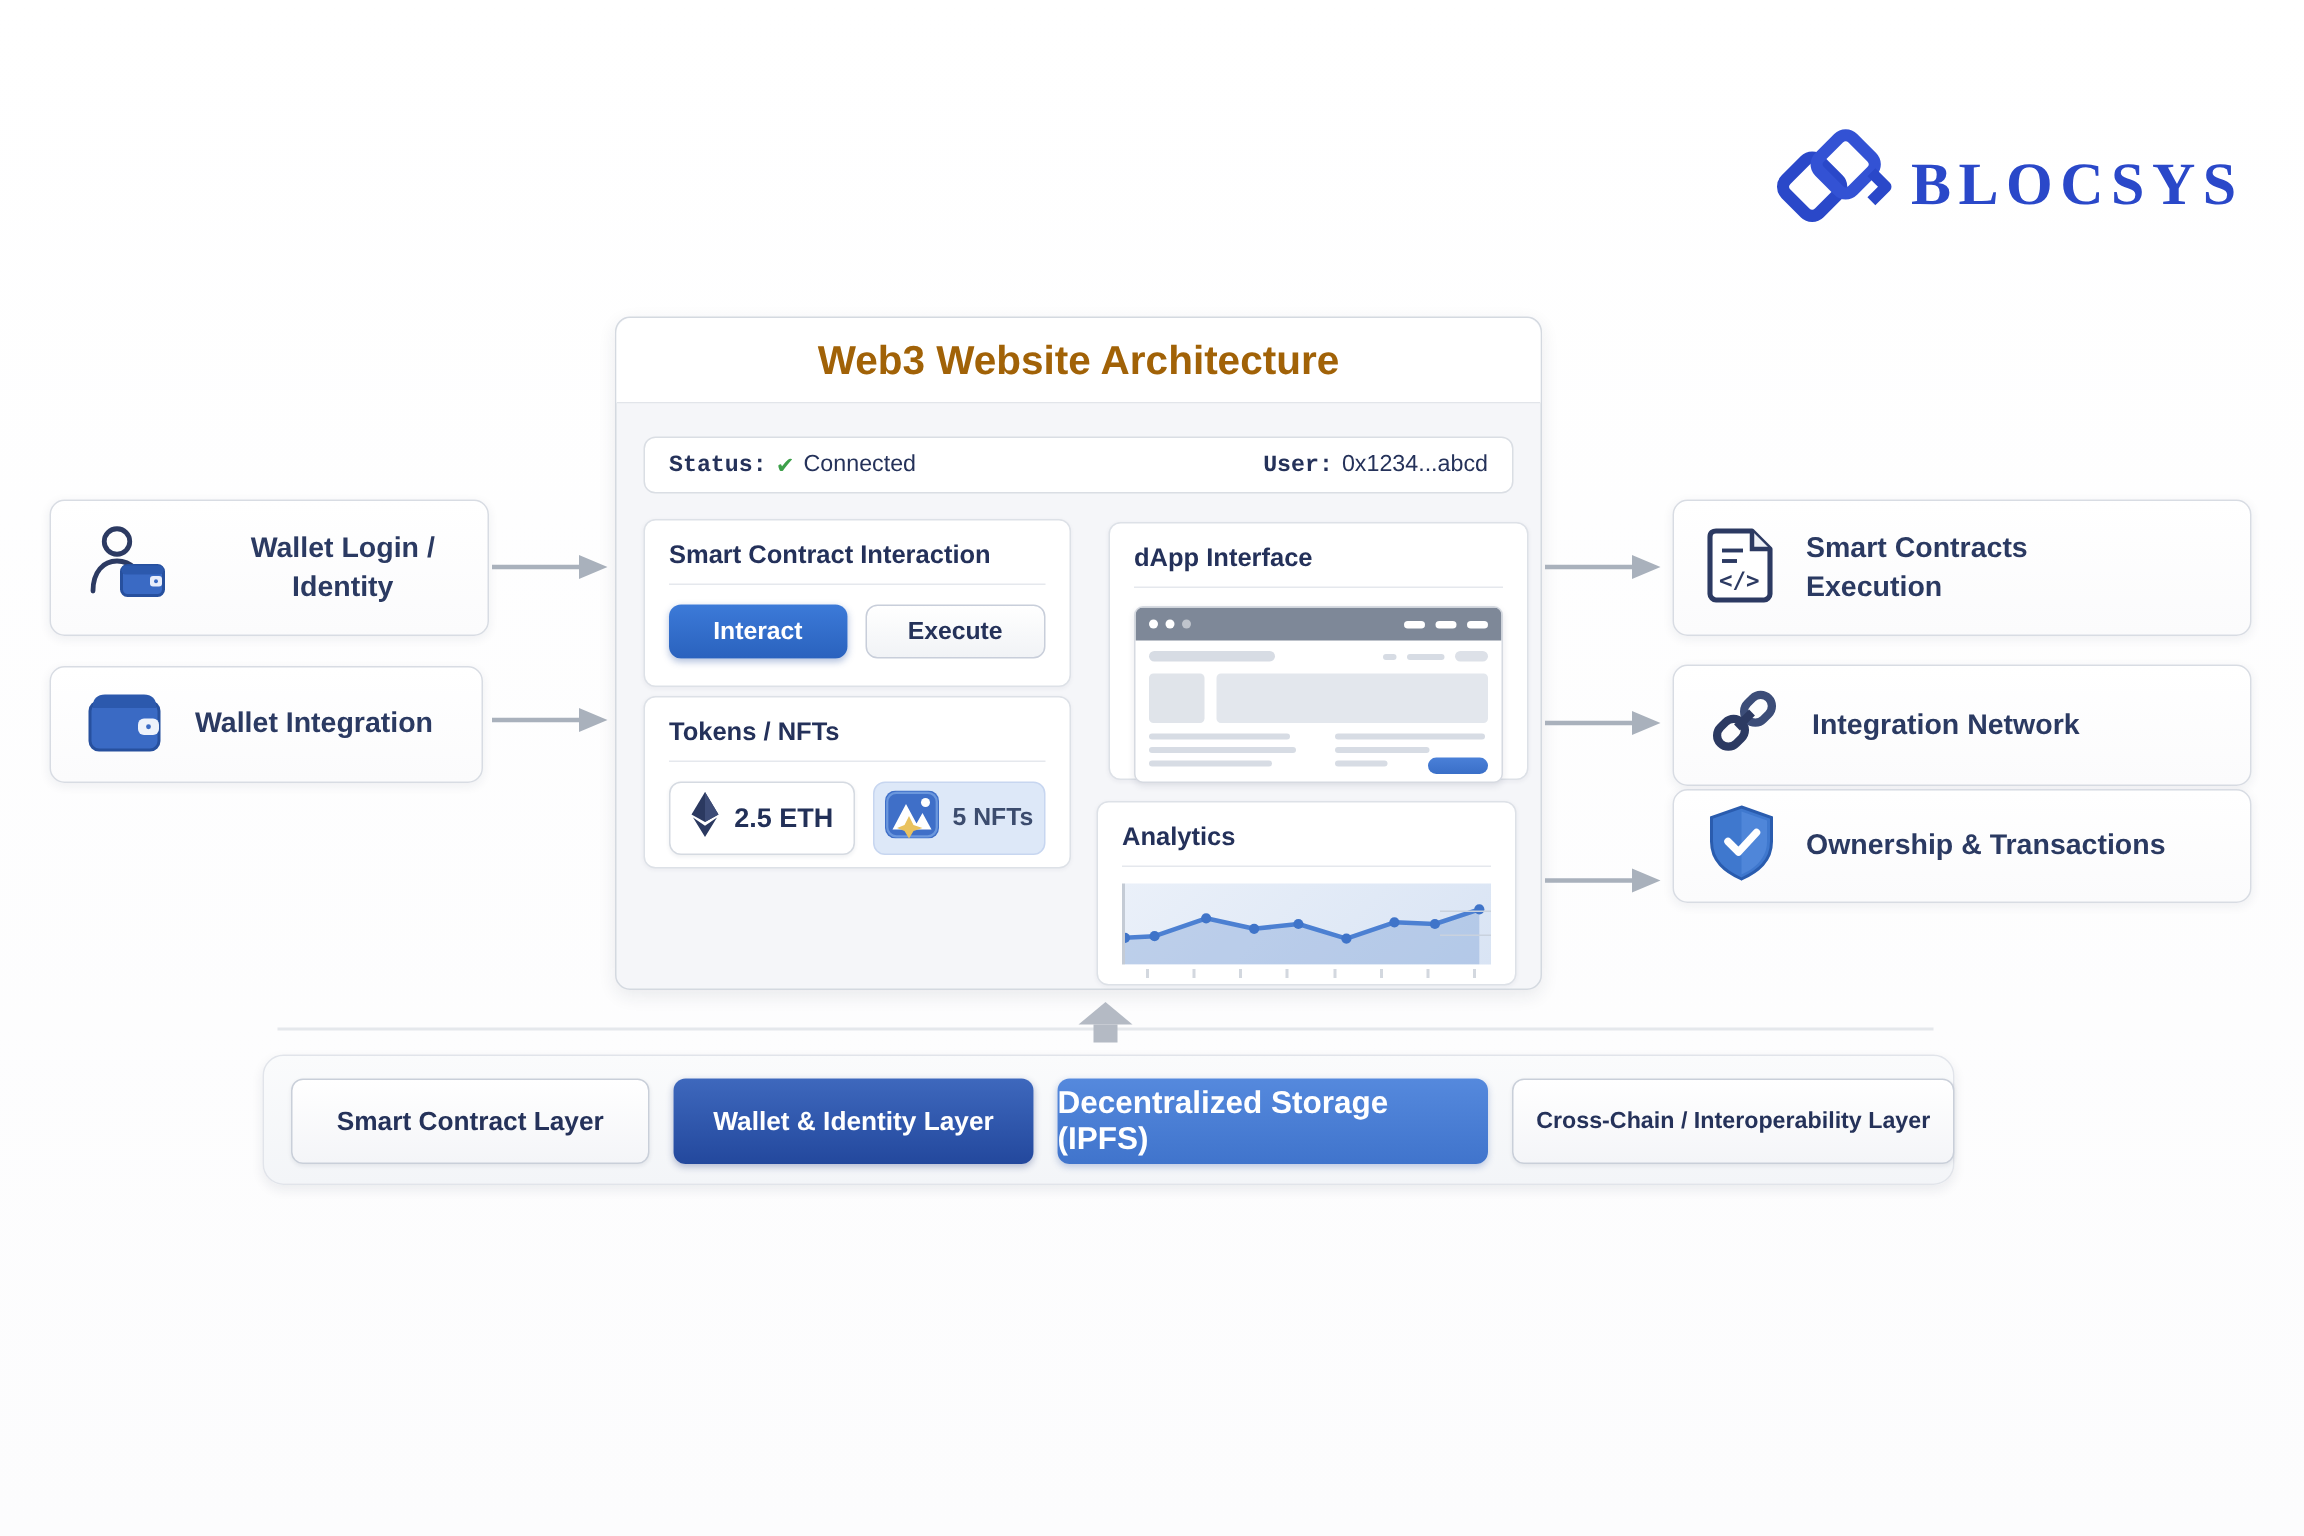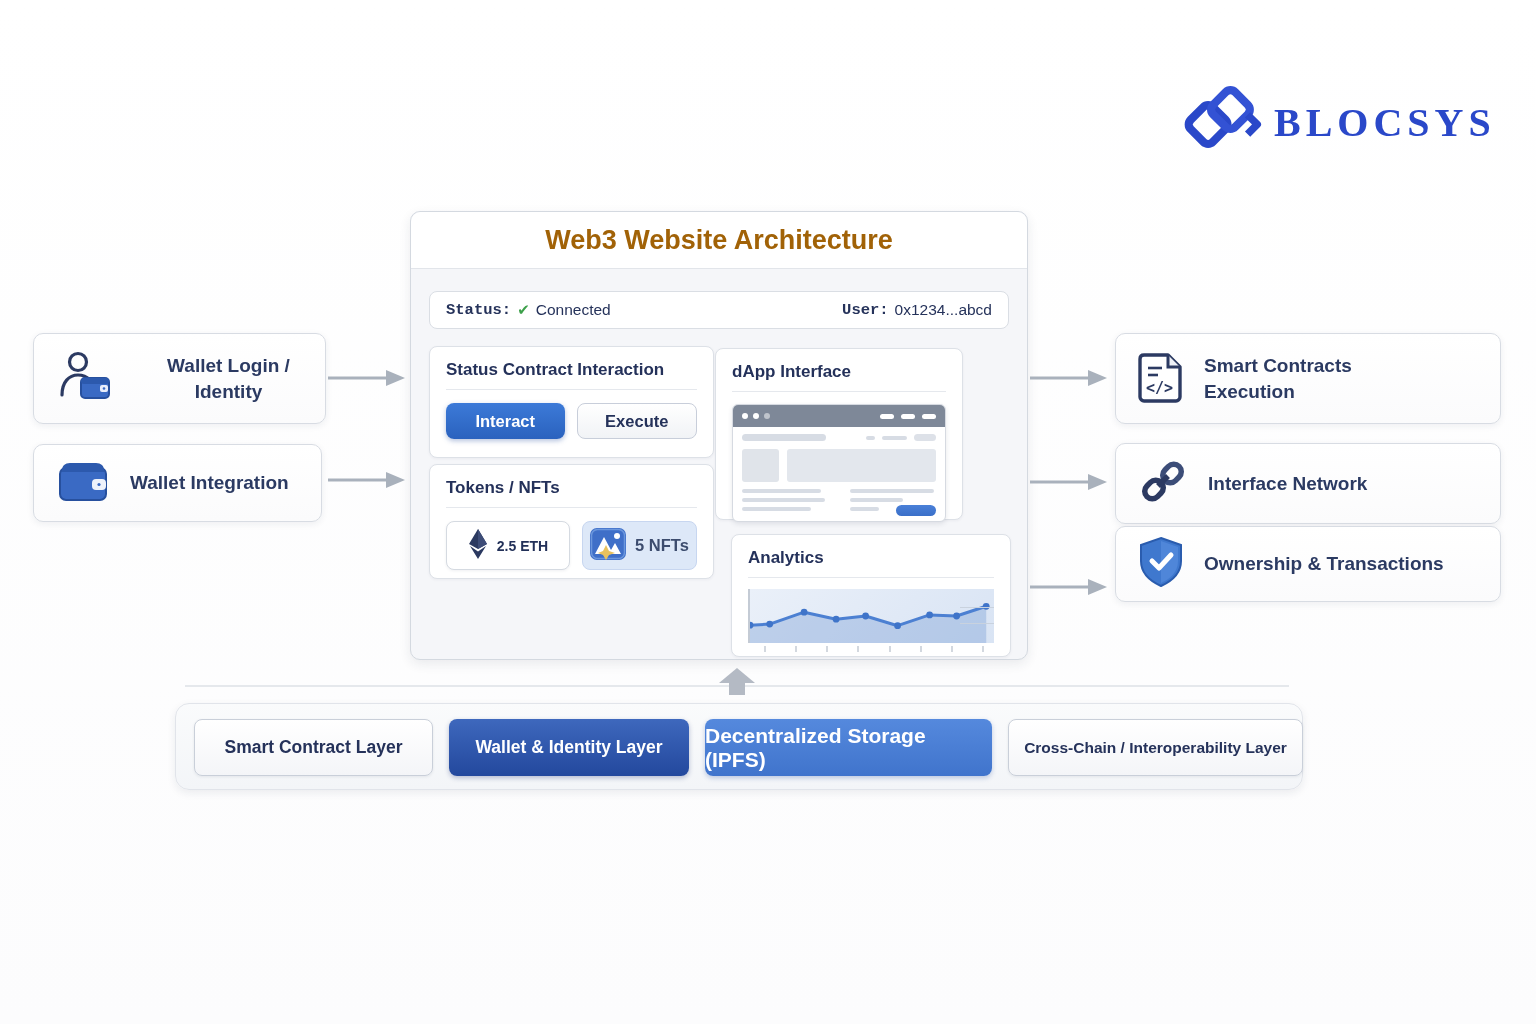--- a/index.html
+++ b/index.html
@@ -31,33 +31,33 @@
   .status-left { display:flex; align-items:center; gap:6px; }
   .status-label { font-weight:700;font-family:Liberation Mono, monospace; }
   .check { color:#3da04a; font-size:15px; }
 
   .panel { position:absolute; background:#ffffff; border:1px solid #dde1e7; border-radius:8px;
     box-shadow:0 1px 3px rgba(30,40,70,.05); padding:13px 16px 12px; }
   .panel-title { font-size:17px; font-weight:700; color:#24315a; padding-bottom:9px; border-bottom:1px solid #e5e8ed; }
 
   #panel-sci     { left:18px;  top:134px; width:285px; height:112px; }
   #panel-tokens  { left:18px;  top:252px; width:285px; height:115px; }
-  #panel-dapp    { left:304px; top:136px; width:248px; height:172px; }
+  #panel-dapp    { left:328px; top:136px; width:280px; height:172px; }
   #panel-analytics{ left:320px; top:322px; width:280px; height:123px; }
 
   .btn-row { display:flex; gap:12px; margin-top:13px; }
   .btn { flex:1; height:36px; border-radius:8px; display:flex; align-items:center; justify-content:center;
     font-size:16.5px; font-weight:700; cursor:pointer; }
   .btn-primary { background:linear-gradient(180deg,#3c7ad8,#2a62be); color:#ffffff; box-shadow:0 2px 5px rgba(40,80,160,.35); }
   .btn-secondary { background:linear-gradient(180deg,#ffffff,#f1f3f6); border:1px solid #c8ceda; color:#25325a; }
 
   .chip-row { display:flex; gap:12px; margin-top:13px; }
   .chip { height:49px; border-radius:8px; display:flex; align-items:center; justify-content:center; gap:9px; }
   .chip-eth { width:126px; background:#ffffff; border:1px solid #d5dae1; box-shadow:0 1px 3px rgba(30,40,70,.07);
-    font-size:14px; font-weight:700; color:#223058; }
+    font-size:18px; font-weight:700; color:#223058; }
   .chip-nft { width:117px; background:#dde8f8; border:1px solid #c7d6f0; font-size:16.5px; font-weight:700; color:#3c4c6e; }
 
   
   .browser { margin-top:12px; height:118px; border:1px solid #d6dae1; border-radius:6px; background:#ffffff;
     box-shadow:0 2px 5px rgba(30,40,70,.10); overflow:hidden; }
   .browser-top { height:22px; background:#7e8898; display:flex; align-items:center; padding:0 9px; gap:5px; }
   .b-dot { width:6px; height:6px; border-radius:50%; background:#ffffff; }
   .b-dot.dim { opacity:.5; }
   .b-pills { margin-left:auto; display:flex; gap:7px; }
   .b-pill { width:14px; height:5px; border-radius:3px; background:#ffffff; }
@@ -172,21 +172,21 @@
         <span class="check">✔</span>
         <span>Connected</span>
       </span>
       <span class="status-left">
         <span class="status-label">User:</span>
         <span>0x1234...abcd</span>
       </span>
     </div>
 
     <div class="panel" id="panel-sci">
-      <div class="panel-title">Status Contract Interaction</div>
+      <div class="panel-title">Smart Contract Interaction</div>
       <div class="btn-row">
         <div class="btn btn-primary">Interact</div>
         <div class="btn btn-secondary">Execute</div>
       </div>
     </div>
 
     <div class="panel" id="panel-tokens">
       <div class="panel-title">Tokens / NFTs</div>
       <div class="chip-row">
         <div class="chip chip-eth">
@@ -328,21 +328,21 @@
   <div class="node-card" style="left:1115px; top:443px; width:386px; height:81px;">
     <span>
       <svg width="50" height="50" viewBox="0 0 50 50">
         <g fill="none" stroke-width="5.5" stroke-linejoin="round">
           <rect x="6" y="25" width="20" height="15" rx="7.5" transform="rotate(-45 16 32.5)" stroke="#2c3a62"></rect>
           <rect x="24" y="9" width="20" height="15" rx="7.5" transform="rotate(-45 34 16.5)" stroke="#3c4d78"></rect>
           <line x1="20" y1="29" x2="30" y2="19" stroke="#2c3a62"></line>
         </g>
       </svg>
     </span>
-    <span class="node-label">Interface Network</span>
+    <span class="node-label">Integration Network</span>
   </div>
 
   <div class="node-card" style="left:1115px; top:526px; width:386px; height:76px;">
     <span>
       <svg width="46" height="52" viewBox="0 0 46 52">
         <path d="M23 2 L43 9 L43 25 C43 38 34 45 23 50 C12 45 3 38 3 25 L3 9 Z" fill="#3f78ce" stroke="#2a5cae" stroke-width="2"></path>
         <path d="M23 5 L40 11 L40 25 C40 36 32 43 23 47 Z" fill="#4f86d9"></path>
         <polyline points="14,25 21,32 33,19" fill="none" stroke="#ffffff" stroke-width="5" stroke-linecap="round" stroke-linejoin="round"></polyline>
       </svg>
     </span>

